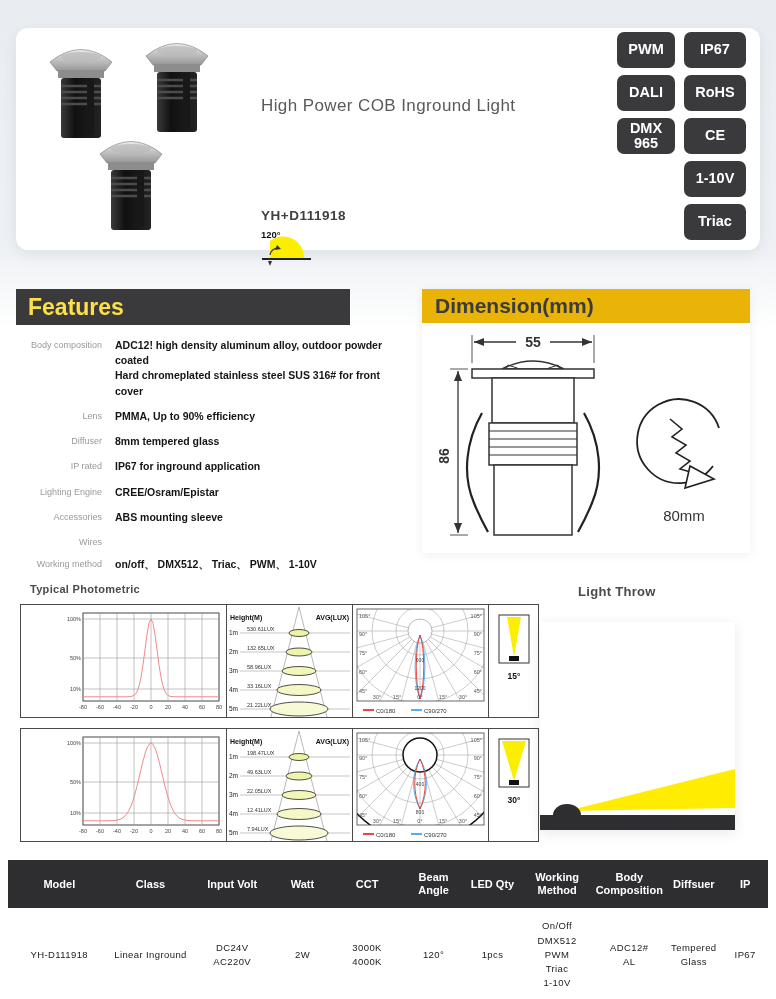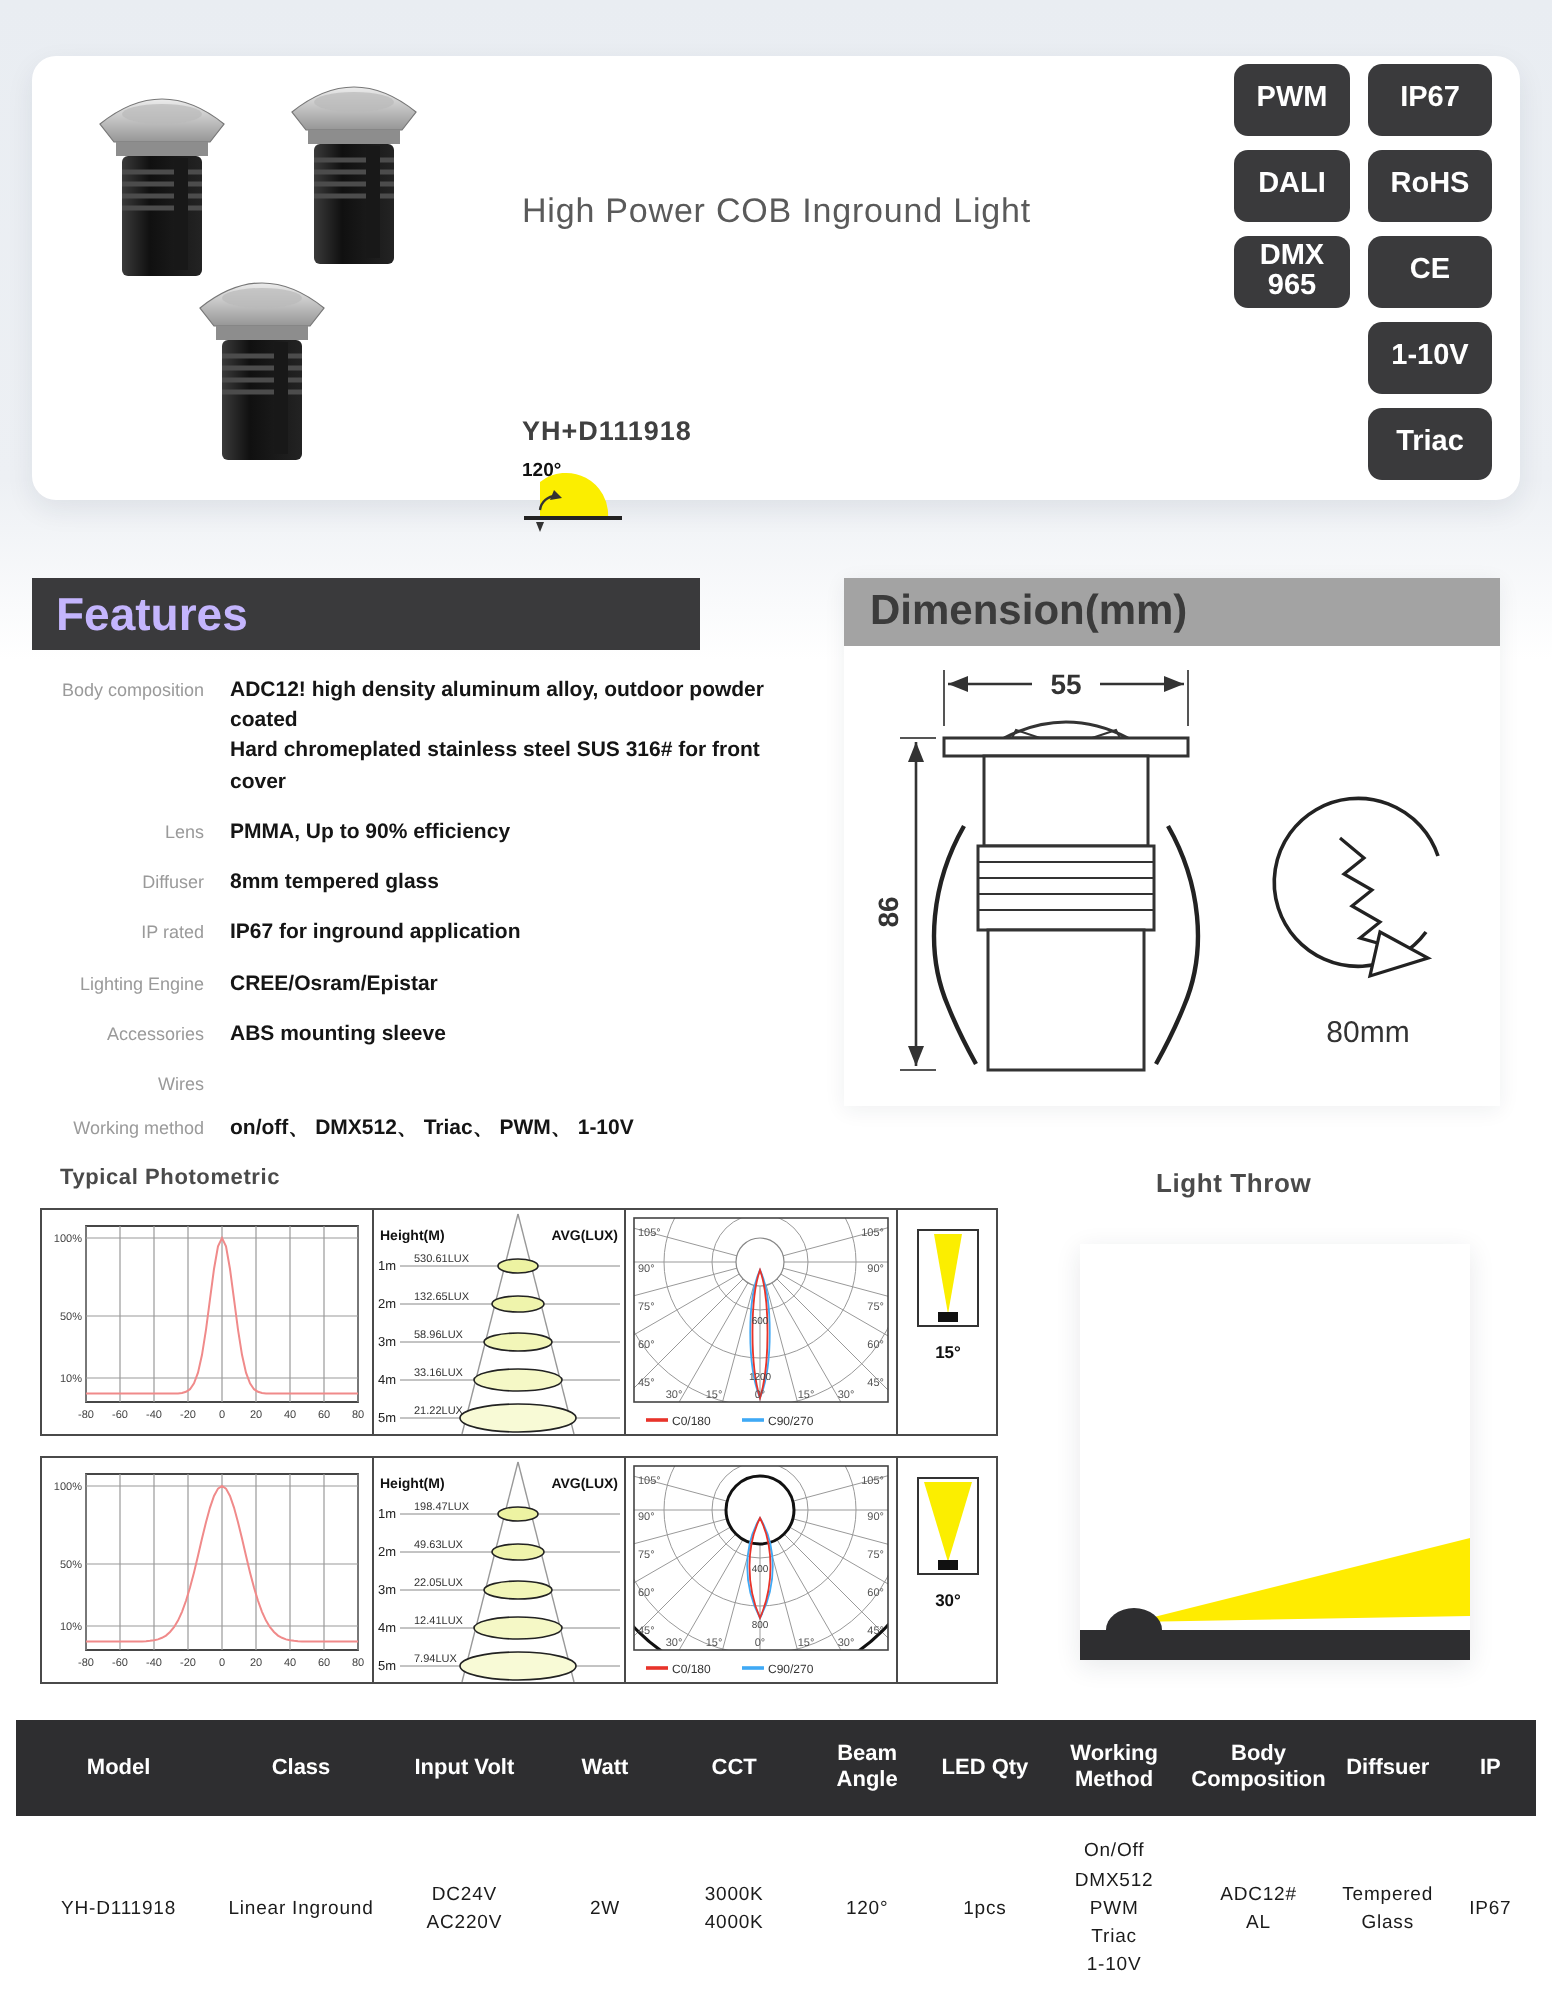--- a/index.html
+++ b/index.html
@@ -12,35 +12,35 @@
   .prod-title{position:absolute;left:245px;top:68px;font-size:17px;color:#5a5a5a;letter-spacing:.4px;}
   .prod-model{position:absolute;left:245px;top:180px;font-size:13.5px;font-weight:bold;color:#404040;letter-spacing:.5px;}
   .angle-icon{position:absolute;left:243px;top:200px;}
   .badge-col{position:absolute;top:4px;display:flex;flex-direction:column;gap:7px;}
   .badge-col.left{left:601px;width:58px;}
   .badge-col.right{left:668px;width:62px;}
   .badge{height:36px;background:#3a3a3c;border-radius:7px;color:#fff;display:flex;align-items:center;
          justify-content:center;font-size:14.5px;font-weight:600;white-space:pre-line;text-align:center;line-height:1.05;}
   
   .features{position:absolute;left:16px;top:289px;width:392px;}
-  .features-header{width:334px;height:36px;background:#3a3a3c;color:#c4b5fd;font-size:23px;font-weight:bold;
+  .features-header{width:334px;height:36px;background:#3a3a3c;color:#fde047;font-size:23px;font-weight:bold;
                    display:flex;align-items:center;padding-left:12px;box-sizing:border-box;}
   .features-rows{margin-top:13px;display:flex;flex-direction:column;gap:10px;}
   .feature-row{display:flex;}
   .feature-label{width:86px;min-width:86px;text-align:right;margin-right:13px;font-size:9px;color:#9a9a9a;padding-top:2px;}
   .feature-value{font-size:10.5px;font-weight:bold;color:#151515;white-space:pre-line;line-height:1.45;}
   
   .dimension{position:absolute;left:422px;top:289px;width:328px;height:264px;background:#fff;
              box-shadow:0 2px 10px rgba(30,40,60,.07);}
-  .dimension-header{height:34px;background:#a3a3a3;color:#3b3b3b;font-size:21px;font-weight:bold;
+  .dimension-header{height:34px;background:#eab308;color:#3b3b3b;font-size:21px;font-weight:bold;
                     display:flex;align-items:center;padding-left:13px;}
   
   .photo-title{position:absolute;left:30px;top:583px;font-size:11px;font-weight:bold;color:#4a4a4a;letter-spacing:.3px;}
   .photo-charts{position:absolute;left:20px;top:604px;display:flex;flex-direction:column;gap:10px;}
-  .photo-box{width:477px;height:112px;border:1.5px solid #4a4a4a;background:#fff;display:flex;}
+  .photo-box{width:477px;height:112px;border:1.5px solid #4a4a4a;background:#fff;display:flex;padding-left:40px;}
   .panel{border-right:1px solid #4a4a4a;height:112px;}
   .panel:last-child{border-right:none;}
   
   .throw-title{position:absolute;left:578px;top:584px;font-size:13px;font-weight:bold;color:#4a4a4a;letter-spacing:.3px;}
   .throw-box{position:absolute;left:540px;top:622px;width:195px;height:208px;background:#fff;
              box-shadow:0 3px 12px rgba(30,40,60,.10);}
   
   .spec{position:absolute;left:8px;top:860px;width:760px;border-collapse:collapse;table-layout:fixed;}
   .spec th{background:#2e2e30;color:#fff;font-size:11px;font-weight:bold;height:46px;white-space:pre-line;
            text-align:center;vertical-align:middle;line-height:1.15;}

